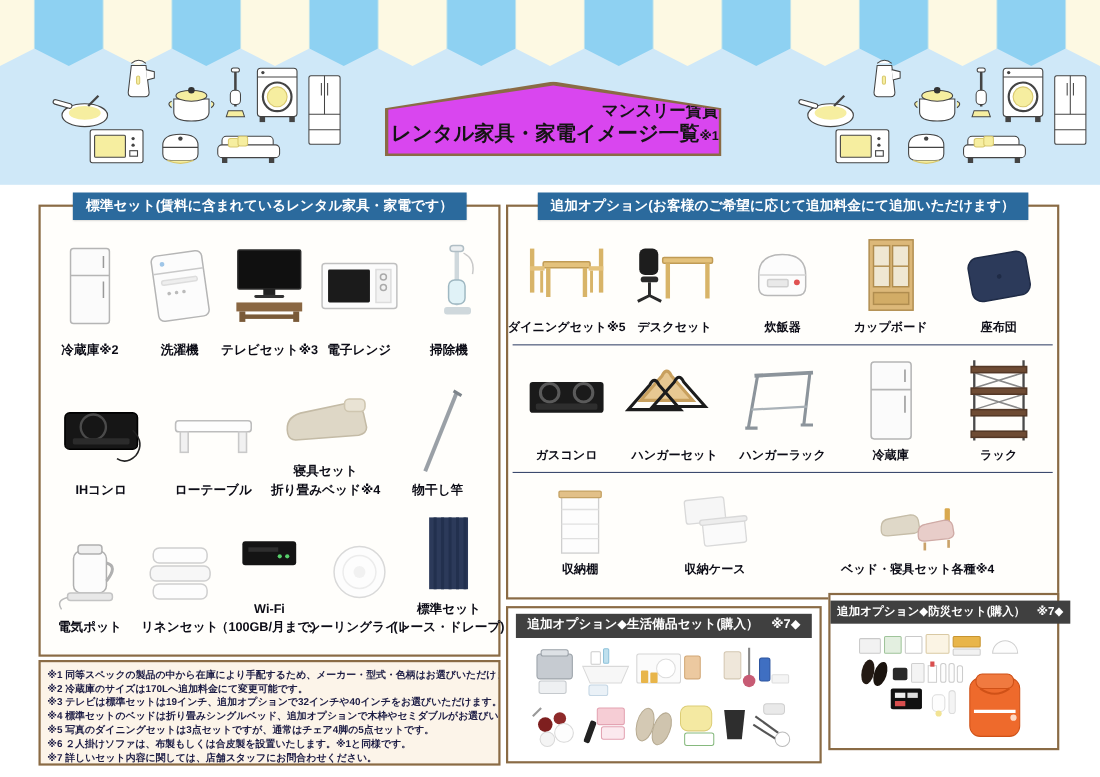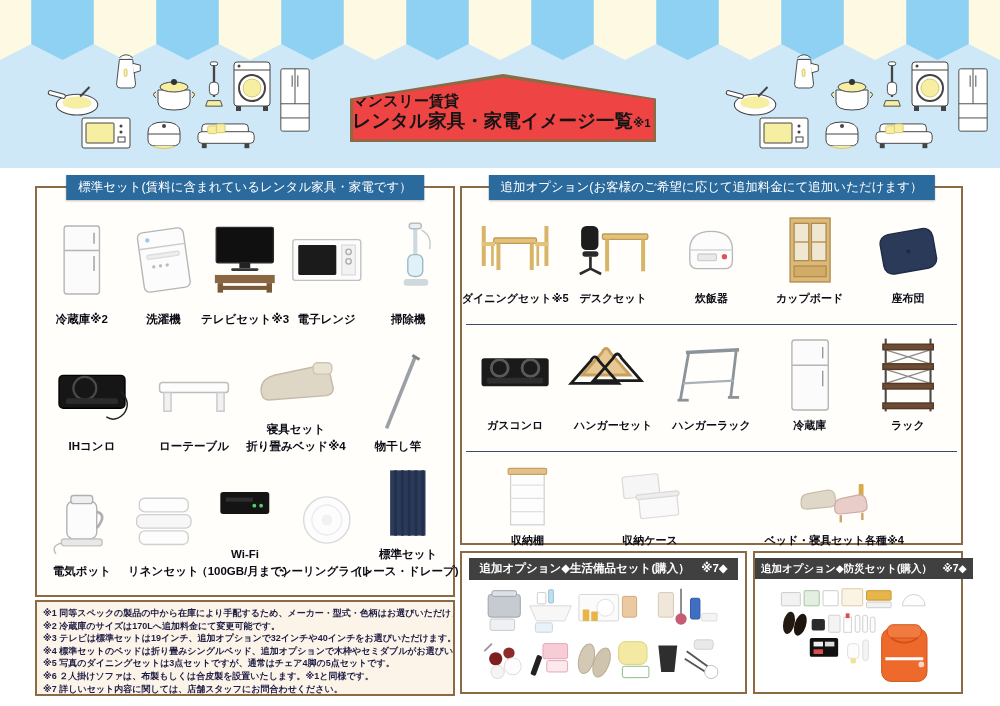--- a/index.html
+++ b/index.html
@@ -11,51 +11,51 @@
   .awning{position:absolute;left:0;top:0;display:block}
   .cluster{position:absolute;top:50px;width:285px;height:112px}
   .cluster.left{left:28px}
   .cluster.right{left:706px}
   .dd{position:absolute;display:block}
   .dd svg{display:block;width:100%}
   
   .plaque{position:absolute;left:350px;top:74px;width:306px;height:68px;
           clip-path:polygon(0 36%,50% 0,100% 36%,100% 100%,0 100%);background:#8a6b45;z-index:5}
   .plaque-in{position:absolute;inset:2.5px;clip-path:polygon(0 37%,50% 2%,100% 37%,100% 100%,0 100%);
-             background:#ef4444;text-align:left;padding-top:14px}
+             background:#d946ef;text-align:right;padding-top:14px}
   .t1{font-size:15px;font-weight:bold;color:#141414;line-height:1.3}
   .t2{font-size:18.5px;font-weight:bold;color:#141414;line-height:1.2}
   .t2 .ref{font-size:11.5px;font-weight:bold}
   
   .panel{position:absolute;border:2px solid #8a6b45;background:#fffefb}
   #p-std{left:35px;top:186px;width:420px;height:411px}
   #p-opt{left:460px;top:186px;width:503px;height:359px}
   .chip{position:absolute;top:-13px;left:50%;transform:translateX(-50%);
-        background:#2b6a9d;color:#fff;font-weight:normal;font-size:12.5px;line-height:1;
+        background:#2b6a9d;color:#fff;font-weight:bold;font-size:12.5px;line-height:1;
         padding:6px 12px;white-space:nowrap;box-shadow:0 1px 2px rgba(0,0,0,.25);z-index:3}
   .grid{padding:14px 4px 0}
   .prow{display:flex;margin-top:8px}
-  .prow.divided{border-bottom:1px solid #3c4a6e;padding-bottom:18px;margin-bottom:2px}
+  .prow.divided{border-bottom:1px solid #3c4a6e;padding-bottom:7px;margin-bottom:2px}
   .item{flex:1;display:flex;flex-direction:column;align-items:center;justify-content:flex-end;min-width:0}
   .item.wide{flex:2}
   .pic{width:100%;display:flex;align-items:center;justify-content:center}
   .pic svg{width:100%;height:100%}
   #std-grid .r1 .pic{height:100px}
   #std-grid .r2 .pic{height:86px}
   #std-grid .r3 .pic{height:84px}
   #opt-grid .o1 .pic{height:80px}
   #opt-grid .o2 .pic{height:84px}
   #opt-grid .o3 .pic{height:72px}
   .lbl{font-weight:bold;font-size:11.5px;color:#0c0c16;text-align:center;
        white-space:nowrap;line-height:1.25;margin-top:2px}
   #opt-grid .lbl{font-size:11px}
   
   .pbox{position:absolute;border:2px solid #8a6b45;background:#fff}
   #p-life{left:460px;top:551px;width:287px;height:143px}
-  #p-dis{left:753px;top:551px;width:210px;height:143px}
+  #p-dis{left:753px;top:539px;width:210px;height:143px}
   .pchip{margin:5px auto 0;width:fit-content;background:#404040;color:#fff;font-weight:bold;
          font-size:11.5px;line-height:1;padding:5px 10px;white-space:nowrap}
   #p-dis .pchip{font-size:10.5px;padding:5px 6px}
   .pcollage{position:absolute;left:4px;right:4px;top:32px;bottom:3px}
   .pcollage svg{width:100%;height:100%}
   
   #fnotes{position:absolute;left:35px;top:600px;width:420px;height:96px;
           border:2px solid #8a6b45;background:#fcf4e9;padding:5px 6px;overflow:hidden}
   .fn{font-size:9px;font-weight:bold;color:#1d1d45;line-height:1.4;white-space:nowrap}
 </style>

